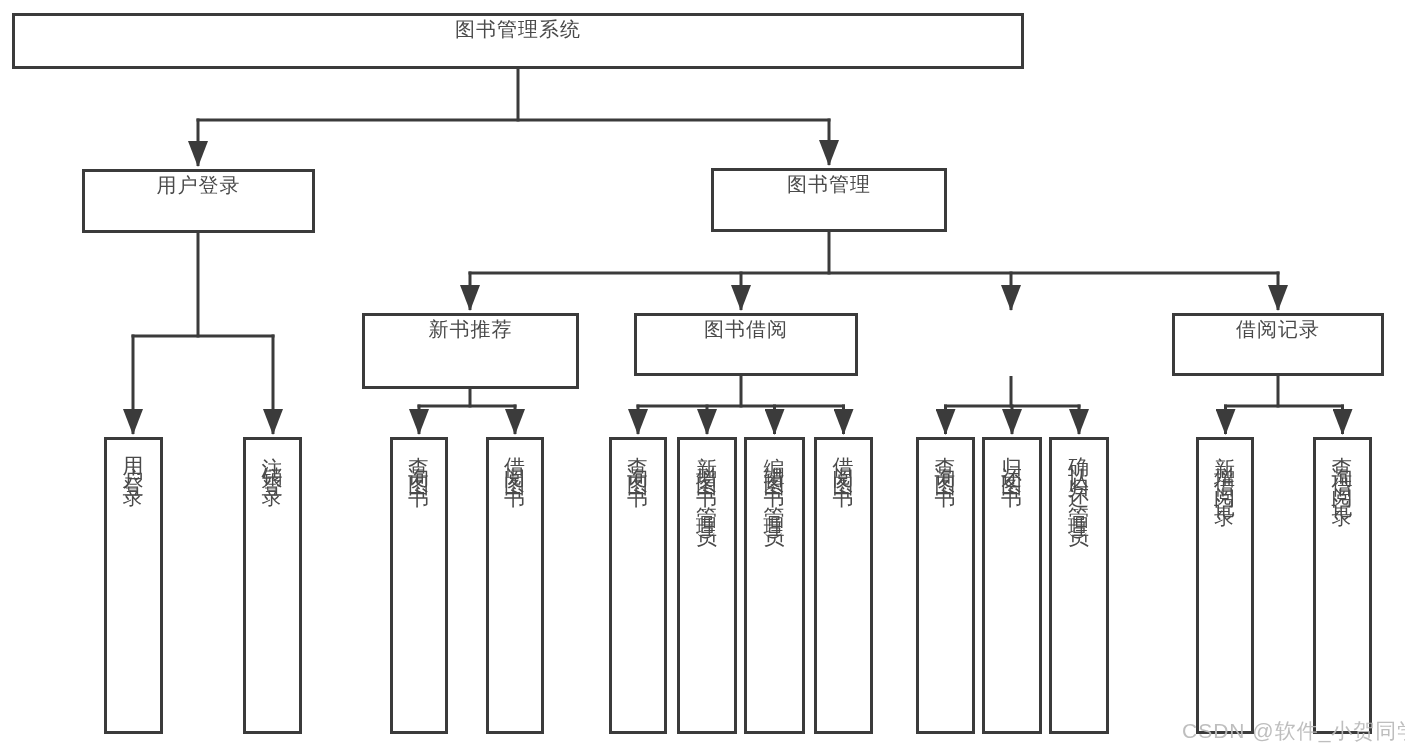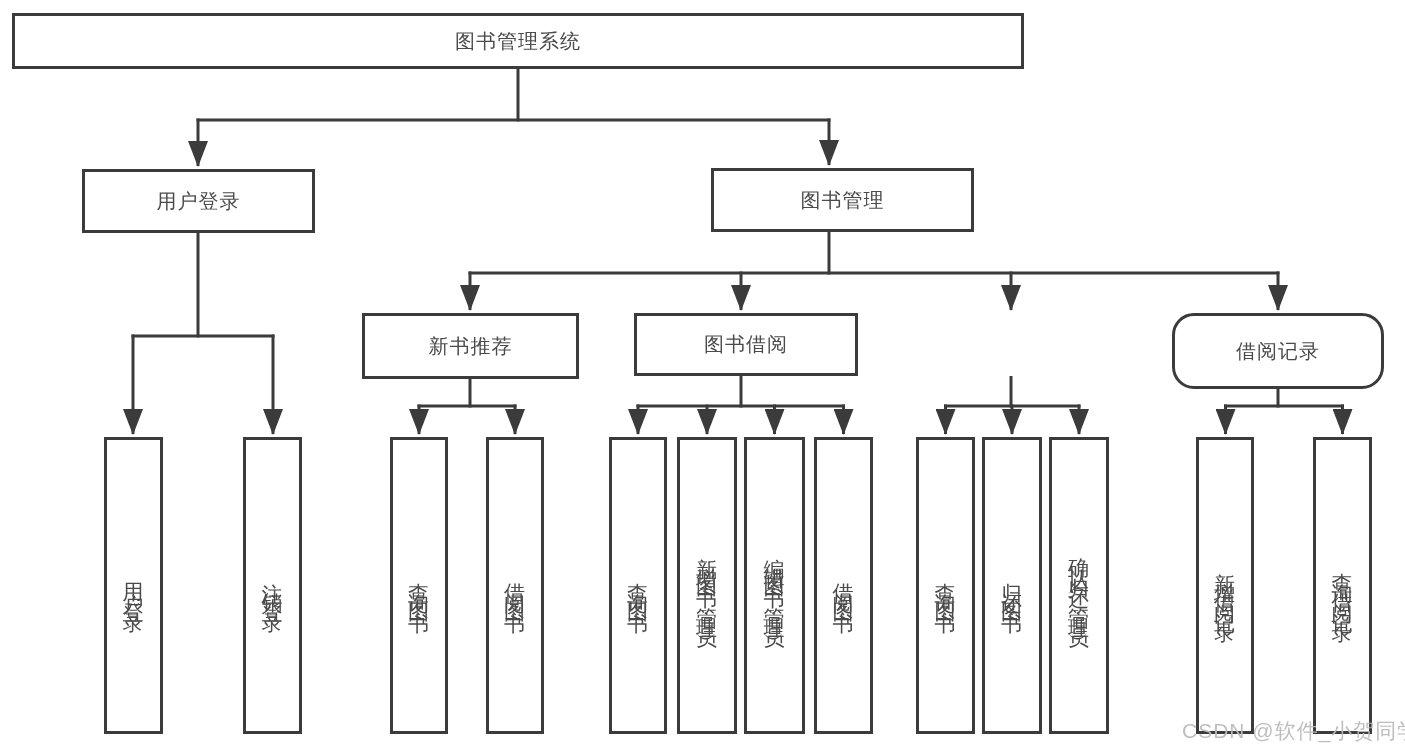--- a/index.html
+++ b/index.html
@@ -11,41 +11,41 @@
     overflow:hidden;
   }
   svg.connectors {
     position:absolute; left:0; top:0; z-index:0;
   }
   .box {
     position:absolute;
     box-sizing:border-box;
     border:3px solid #3b3b3b;
     background:#ffffff;
-    display:flex; align-items:center; justify-content:center;
+    display:flex; align-items:flex-start; justify-content:center;
     color:#4a4a4a;
     z-index:1;
   }
   .h-box { font-size:20px; letter-spacing:1px; }
   .v-box .vtext {
     writing-mode:vertical-rl;
     text-orientation:mixed;
     font-size:21px;
     letter-spacing:10px;
     line-height:1;
     white-space:nowrap;
   }
   
   .n-root  { left:12px;   top:13px;  width:1012px; height:56px; }
   .n-l2a   { left:82px;   top:169px; width:233px;  height:64px; }
-  .n-l2b   { left:711px;  top:168px; width:263px;  height:64px; }
-  .n-l3a   { left:362px;  top:313px; width:217px;  height:66px; }
+  .n-l2b   { left:711px;  top:168px; width:236px;  height:64px; }
+  .n-l3a   { left:362px;  top:313px; width:217px;  height:76px; }
   .n-l3b   { left:634px;  top:313px; width:224px;  height:63px; }
   .n-l3c   { left:902px;  top:313px; width:218px;  height:63px; }
-  .n-l3d   { left:1172px; top:313px; width:212px;  height:76px;border-radius:22px; }
+  .n-l3d   { left:1172px; top:313px; width:212px;  height:63px; }
   
   .leaf    { top:437px; height:297px; }
   .lf1  { left:104px;  width:59px; }
   .lf2  { left:243px;  width:59px; }
   .lf3  { left:390px;  width:58px; }
   .lf4  { left:486px;  width:58px; }
   .lf5  { left:609px;  width:58px; }
   .lf6  { left:677px;  width:60px; }
   .lf7  { left:744px;  width:61px; }
   .lf8  { left:814px;  width:59px; }

